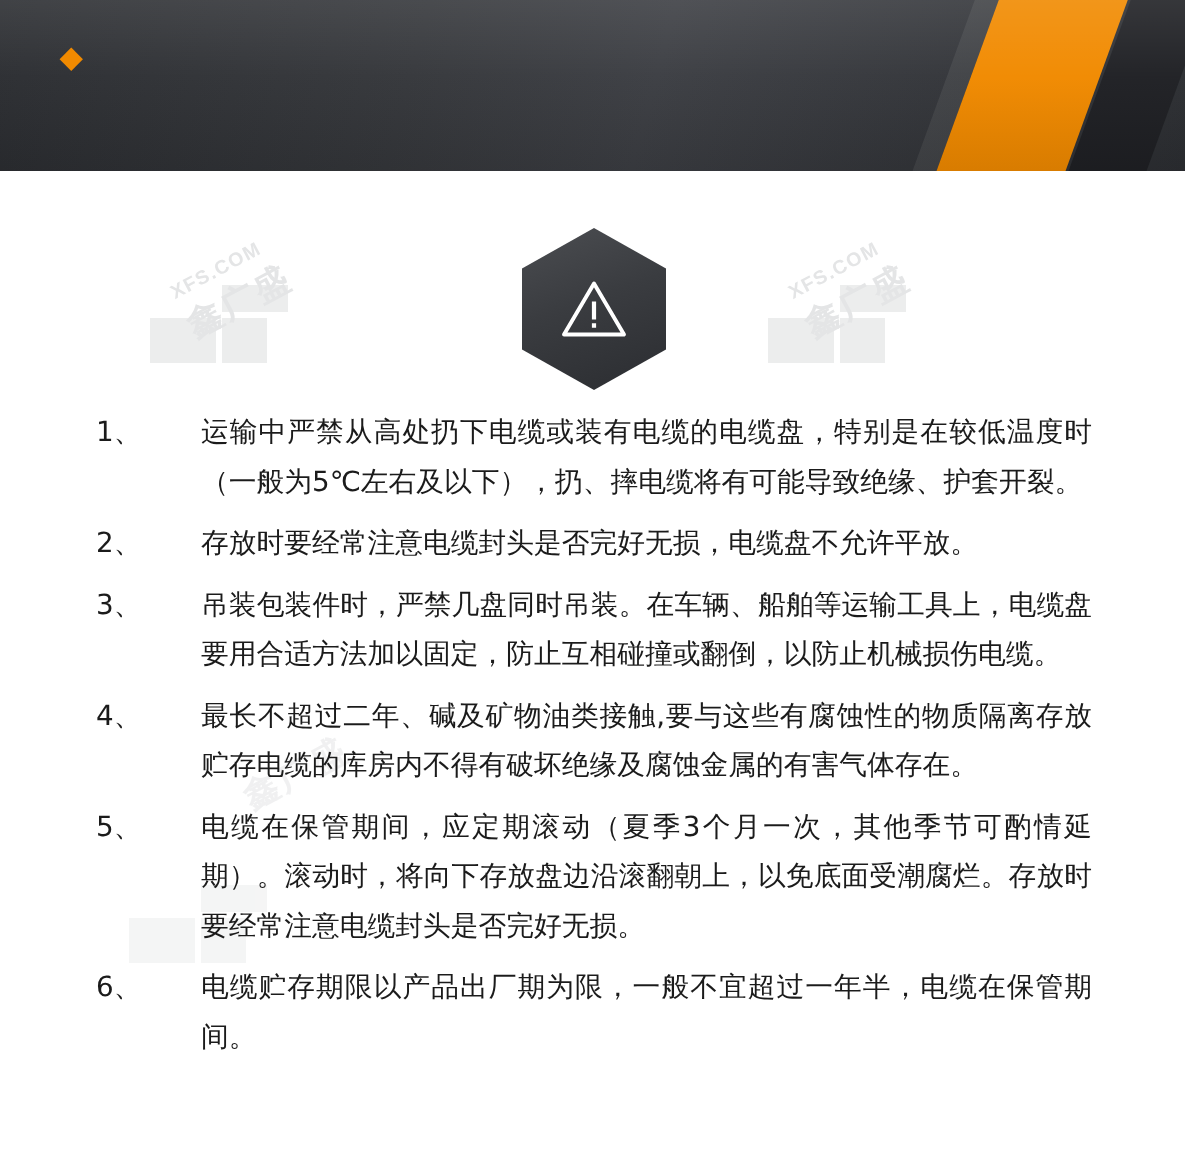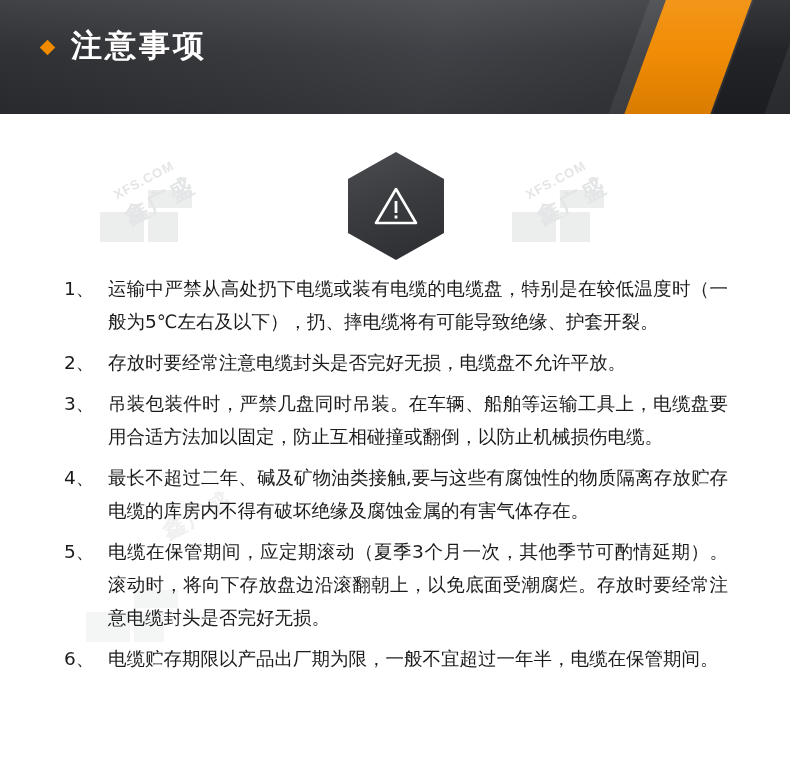--- a/index.html
+++ b/index.html
@@ -150,33 +150,33 @@
     position: absolute;
     left: -44px;
     top: 0;
     width: 44px;
     color: #1b1b1b;
     font-size: 18.5px;
     line-height: 33px;
   }
   .item .txt {
     display: block;
+    margin-left: 26px;
   }
 </style>
 </head>
 <body>
 
 <div class="header">
   <div class="header-stripe-gray"></div>
   <div class="header-stripe-orange"></div>
   <div class="header-stripe-dark"></div>
   <div class="header-gloss"></div>
   <div class="header-title-wrap">
     <div class="diamond"></div>
-    <div class="header-title">注意事项</div>
   </div>
 </div>
 
 <div class="wm-blocks" style="left:100px; top:190px; width:110px; height:70px;">
   <span style="left:0; top:22px; width:44px; height:30px;"></span>
   <span style="left:48px; top:22px; width:30px; height:30px;"></span>
   <span style="left:48px; top:0px; width:44px; height:18px;"></span>
 </div>
 <div class="wm-text" style="left:116px; top:160px;">
   <span class="small">XFS.COM</span><br>

